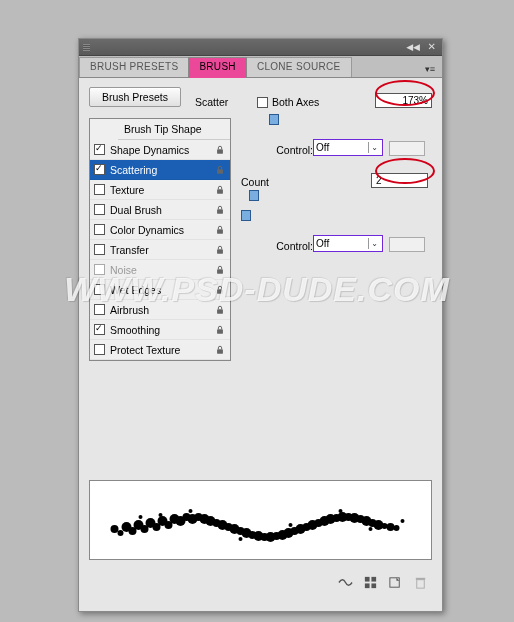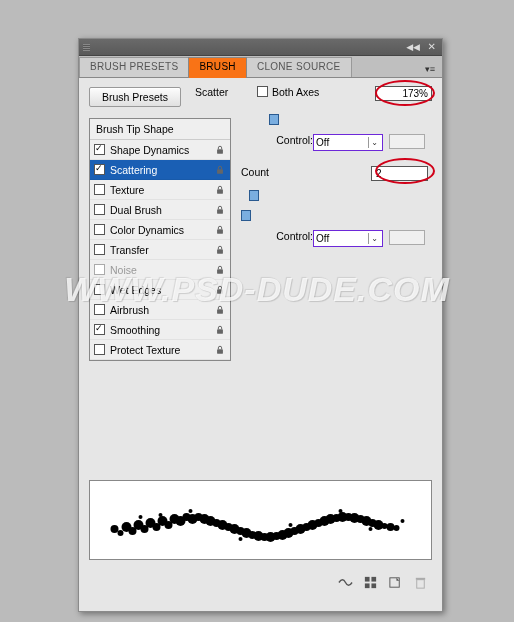--- a/index.html
+++ b/index.html
@@ -52,21 +52,21 @@
     font-size:10px;
     letter-spacing:0.3px;
     color:#555;
     border:1px solid #999;
     border-bottom:none;
     background:#cfcfcf;
     margin-right:-1px;
     box-sizing:border-box;
   }
   .tab.active {
-    background:#f97316;
+    background:#ec4899;
     color:#000;
     border-color:#888;
     position:relative;
     top:1px;
     height:21px;
   }
   .tabs .flyout-icon {
     margin-left:auto;
     width:16px; height:16px;
     margin-right:4px;
@@ -83,21 +83,21 @@
     background:linear-gradient(#fdfdfd,#e0e0e0);
     padding:3px 12px;
     font-size:10.5px;
     border-radius:2px;
     box-shadow:0 1px 0 #fff inset;
   }
   .right-col {
     flex:1;
     padding-left:14px;
   }
-  .row { display:flex; align-items:flex-start; height:22px; }
+  .row { display:flex; align-items:flex-end; height:22px; }
   .row .lbl { width:62px; font-size:10.5px; }
   .row .lbl-r { width:72px; text-align:right; font-size:10.5px;}
   .checkbox {
     width:11px;height:11px;border:1px solid #555;background:#fff;display:inline-block;
     margin-right:4px;box-sizing:border-box;
   }
   .numfield {
     width:57px;height:15px;border:1px solid #555;background:#fff;
     font-size:10px;text-align:right;padding:0 3px;box-sizing:border-box;
     line-height:14px;
@@ -131,20 +131,21 @@
     margin-top:10px;
     width:140px;
     border:1px solid #888;
     background:#efefef;
     padding:0;
   }
   .list-header {
     padding:4px 6px;
     font-size:10.5px;
     border-bottom:1px solid #ccc;
+    margin-left:28px;
   }
   .list-header.first {
     border-top:none;
   }
   .opt-row {
     display:flex;align-items:center;
     height:19px;padding:0 4px;
     border-bottom:1px solid rgba(0,0,0,0.05);
     position:relative;
     justify-content:flex-end;

